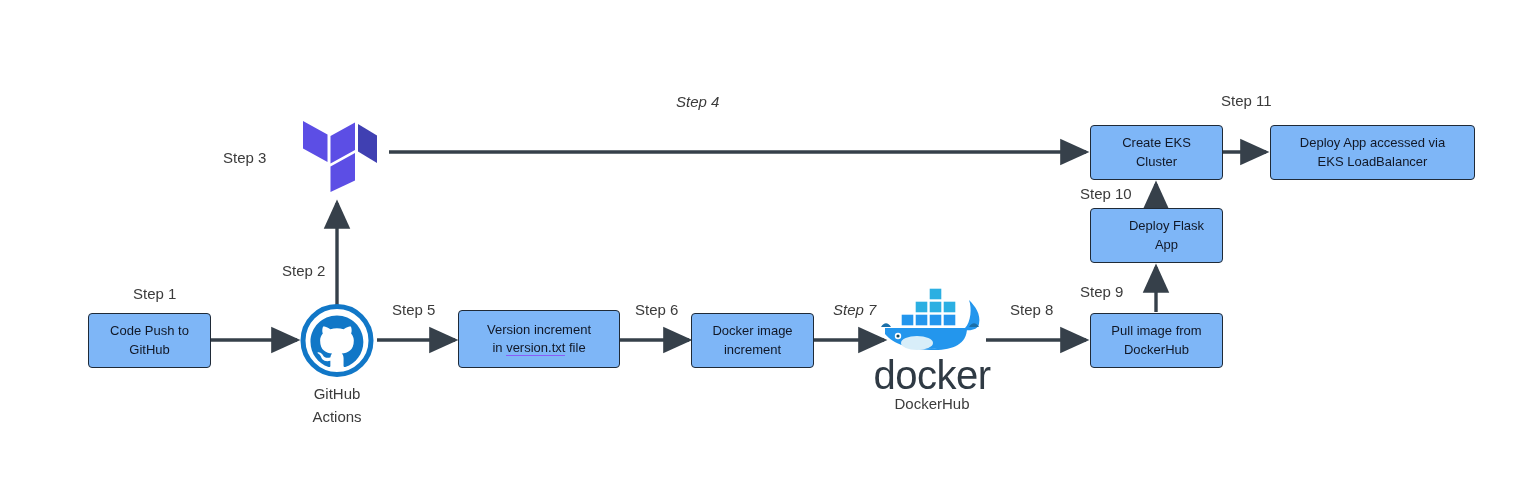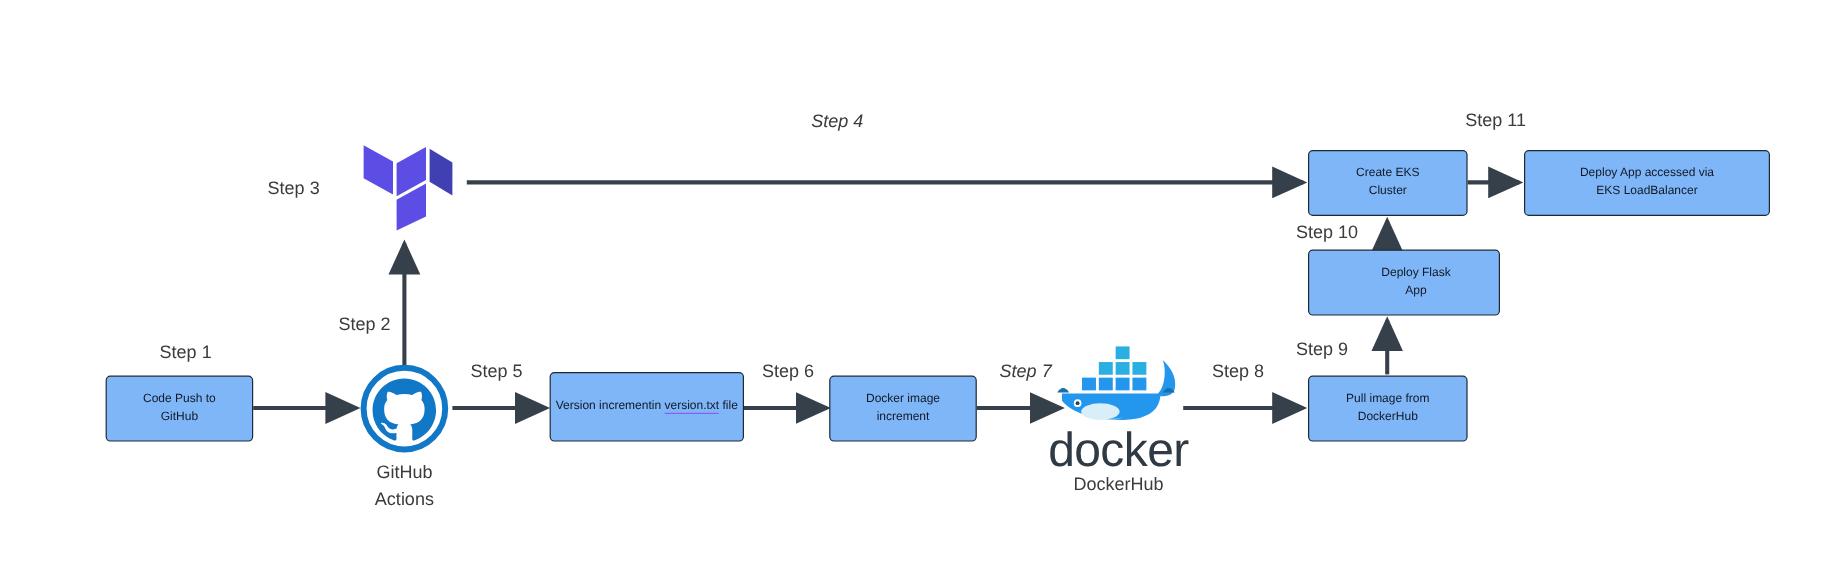--- a/index.html
+++ b/index.html
@@ -25,21 +25,21 @@
     height: 477px;
     pointer-events: none;
   }
   .node {
     position: absolute;
     box-sizing: border-box;
     background: #7EB6F7;
     border: 1.6px solid #1f2a37;
     border-radius: 4px;
     color: #111827;
-    font-size: 10px;
+    font-size: 13px;
     line-height: 1.42;
     text-align: center;
     display: flex;
     align-items: center;
     justify-content: center;
     padding: 2px 4px;
     white-space: pre-line;
   }
   .step-label {
     position: absolute;
@@ -100,34 +100,34 @@
     <line x1="1156" y1="312" x2="1156" y2="267" stroke="#36404a" stroke-width="3.4" marker-end="url(#ah)"></line>
 
     <line x1="1156" y1="207" x2="1156" y2="184" stroke="#36404a" stroke-width="3.4" marker-end="url(#ah)"></line>
 
     <line x1="1223" y1="152" x2="1266" y2="152" stroke="#36404a" stroke-width="3.4" marker-end="url(#ah)"></line>
   </svg>
 
   <div class="node" style="left:88px; top:313px; width:123px; height:55px;">Code Push to
 GitHub</div>
 
-  <div class="node" style="left:458px; top:310px; width:162px; height:58px; flex-direction:row; white-space:normal;">
+  <div class="node" style="left:458px; top:310px; width:162px; height:58px; flex-direction:column; white-space:normal;">
     <span>Version increment</span>
     <span>
       <span>in </span><span class="spellchk">version.txt</span><span> file</span>
     </span>
   </div>
 
   <div class="node" style="left:691px; top:313px; width:123px; height:55px;">Docker image
 increment</div>
 
   <div class="node" style="left:1090px; top:313px; width:133px; height:55px;">Pull image from
 DockerHub</div>
 
-  <div class="node" style="left:1090px; top:208px; width:160px; height:55px;padding-left:24px;">Deploy Flask
+  <div class="node" style="left:1090px; top:208px; width:133px; height:55px;padding-left:24px;">Deploy Flask
 App</div>
 
   <div class="node" style="left:1090px; top:125px; width:133px; height:55px;">Create EKS
 Cluster</div>
 
   <div class="node" style="left:1270px; top:125px; width:205px; height:55px;">Deploy App accessed via
 EKS LoadBalancer</div>
 
   <div class="step-label" style="left:133px; top:285px;">Step 1</div>
   <div class="step-label" style="left:282px; top:262px;">Step 2</div>

